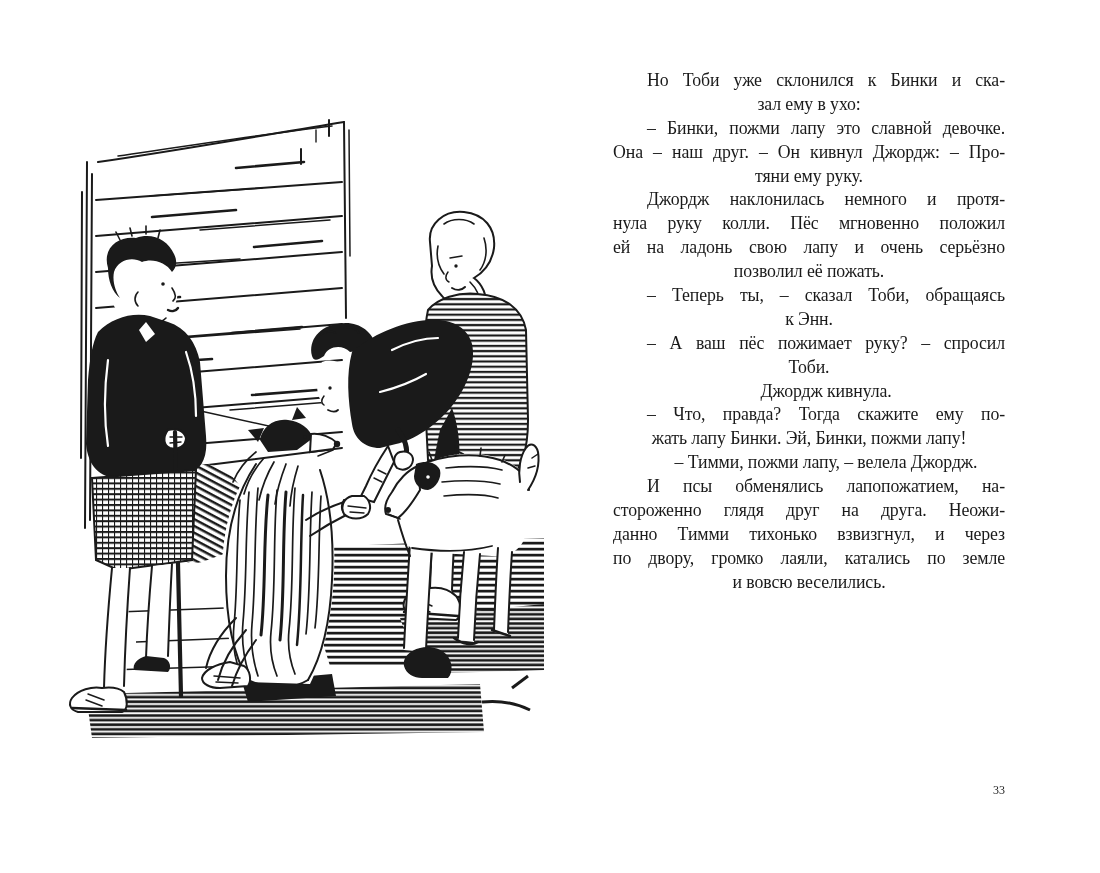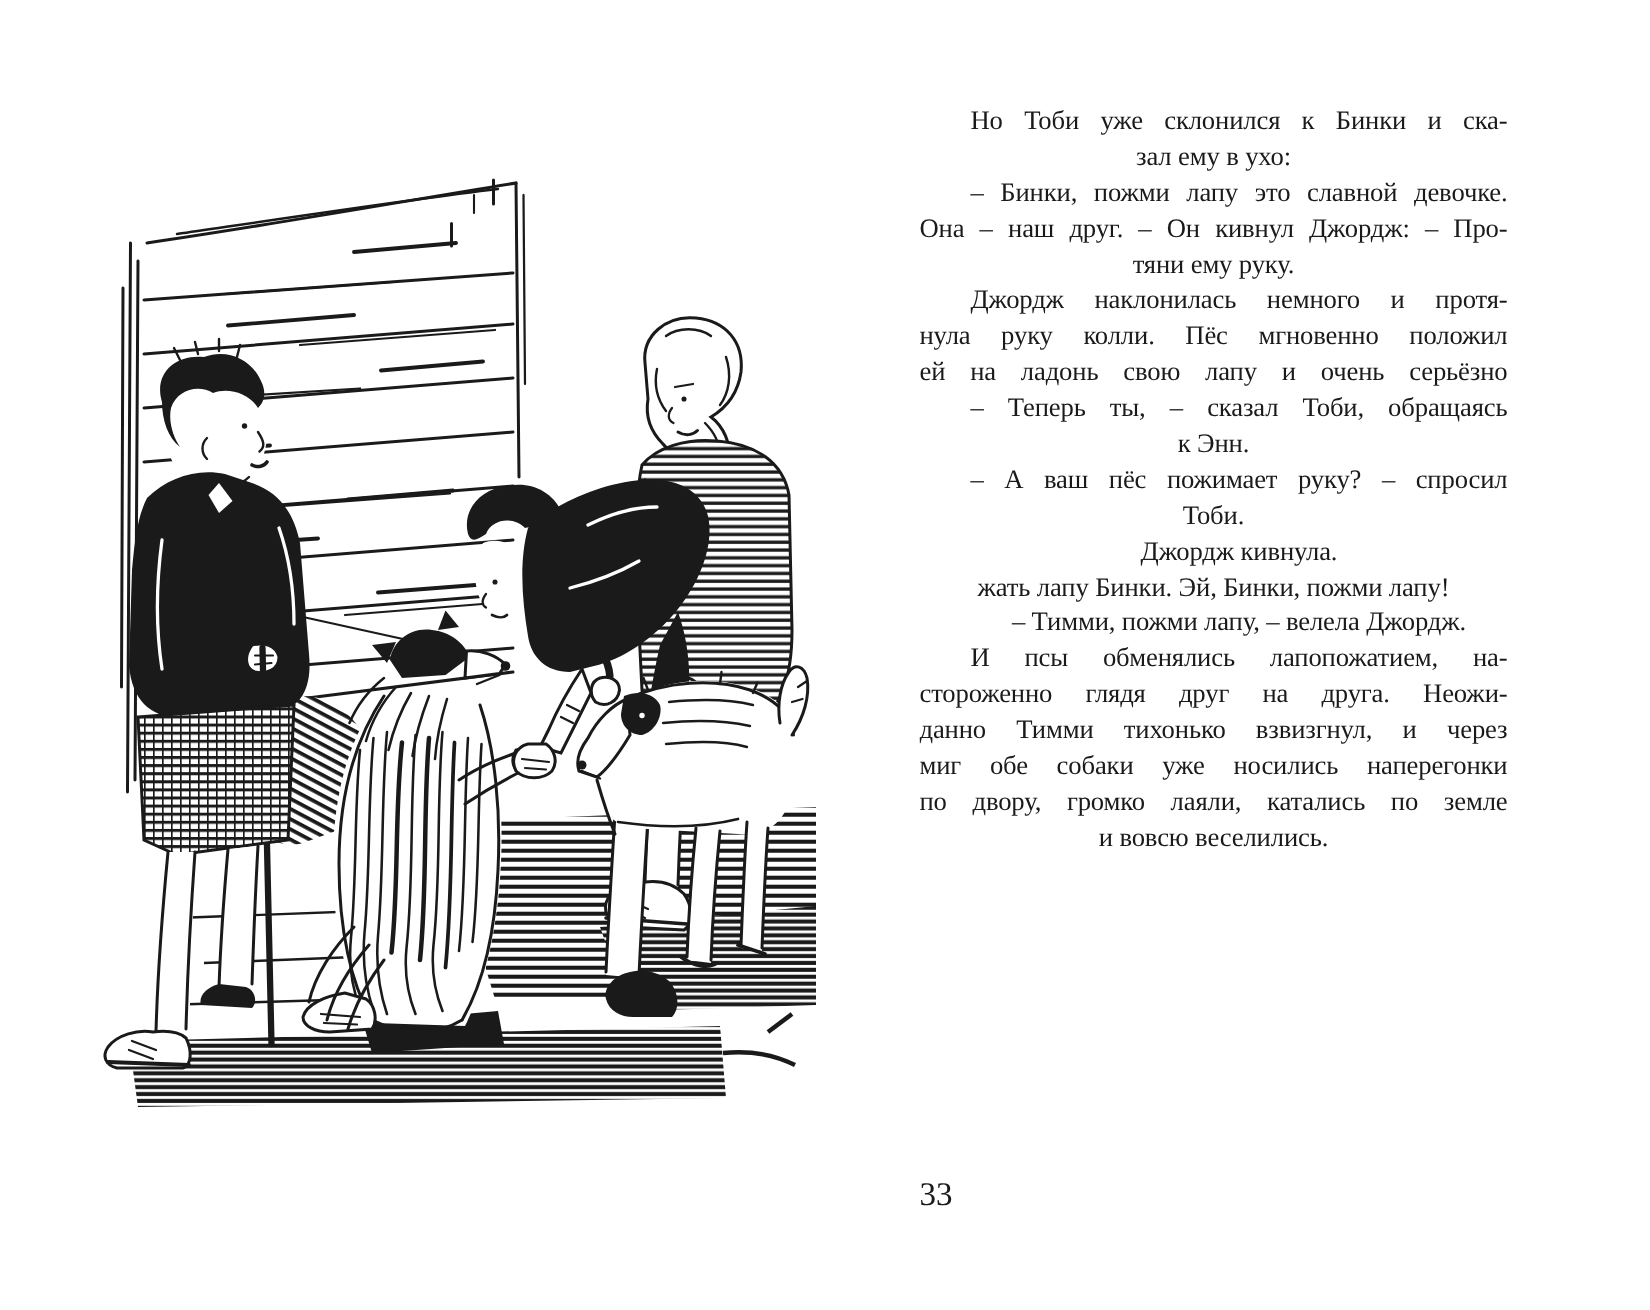--- a/index.html
+++ b/index.html
@@ -22,21 +22,21 @@
     color:var(--ink);
   }
   .para{ margin:0; padding:0; }
   .tl{ text-align:justify; height:23.9px; overflow:hidden; }
   .tl:not(.tl-last)::after{ content:""; display:inline-block; width:100%; height:0; }
   .tl-last{ text-align:center; }
   .tl-first{ text-indent:34px; }
 
   .page-num{
     position:absolute; left:613px; top:783px; width:392px;
-    text-align:left; font-size:22px; color:var(--ink);
+    text-align:right; font-size:12px; color:var(--ink);
   }
 </style>
 </head>
 <body>
 
 <div class="page">
 
   <div class="illo">
   <svg viewBox="55 95 492 650" xmlns="http://www.w3.org/2000/svg" aria-label="Чёрно-белый рисунок пером: трое детей во дворе у дощатой стены; колли сидит и подаёт лапу наклонившемуся ребёнку, рядом стоит вторая собака">
     <defs>
@@ -276,43 +276,44 @@
       </div>
       <div class="para">
         <div class="tl tl-first">– Бинки, пожми лапу это славной девочке.</div>
         <div class="tl">Она – наш друг. – Он кивнул Джордж: – Про-</div>
         <div class="tl tl-last">тяни ему руку.</div>
       </div>
       <div class="para">
         <div class="tl tl-first">Джордж наклонилась немного и протя-</div>
         <div class="tl">нула руку колли. Пёс мгновенно положил</div>
         <div class="tl">ей на ладонь свою лапу и очень серьёзно</div>
+        <div class="tl tl-last">позволил её пожать.</div>
       </div>
       <div class="para">
         <div class="tl tl-first">– Теперь ты, – сказал Тоби, обращаясь</div>
         <div class="tl tl-last">к Энн.</div>
       </div>
       <div class="para">
         <div class="tl tl-first">– А ваш пёс пожимает руку? – спросил</div>
         <div class="tl tl-last">Тоби.</div>
       </div>
       <div class="para">
         <div class="tl tl-first tl-last">Джордж кивнула.</div>
       </div>
       <div class="para">
+        <div class="tl tl-first">– Что, правда? Тогда скажите ему по-</div>
         <div class="tl tl-last">жать лапу Бинки. Эй, Бинки, пожми лапу!</div>
       </div>
       <div class="para">
         <div class="tl tl-first tl-last">– Тимми, пожми лапу, – велела Джордж.</div>
       </div>
       <div class="para">
         <div class="tl tl-first">И псы обменялись лапопожатием, на-</div>
         <div class="tl">стороженно глядя друг на друга. Неожи-</div>
         <div class="tl">данно Тимми тихонько взвизгнул, и через</div>
-        <div class="tl">миг обе собаки уже носились наперегонки</div>
         <div class="tl">по двору, громко лаяли, катались по земле</div>
         <div class="tl tl-last">и вовсю веселились.</div>
       </div>
     </div>
 
   <div class="page-num">33</div>
 
 </div>
 
 </body></html>

